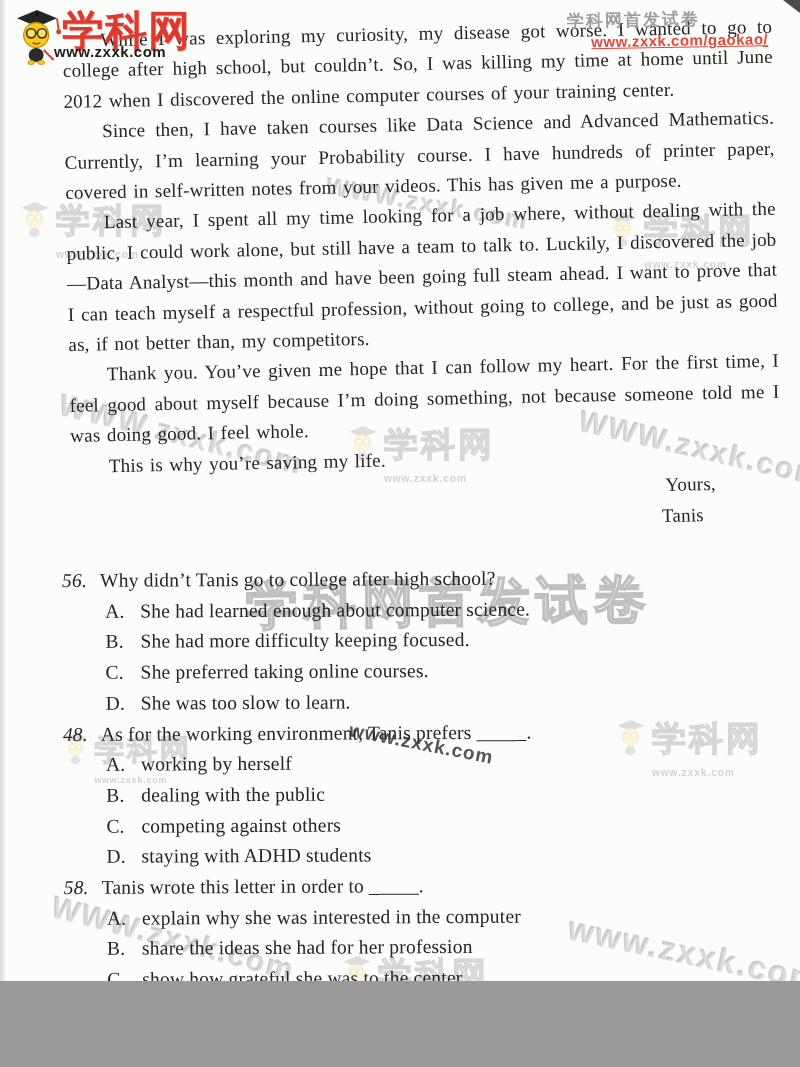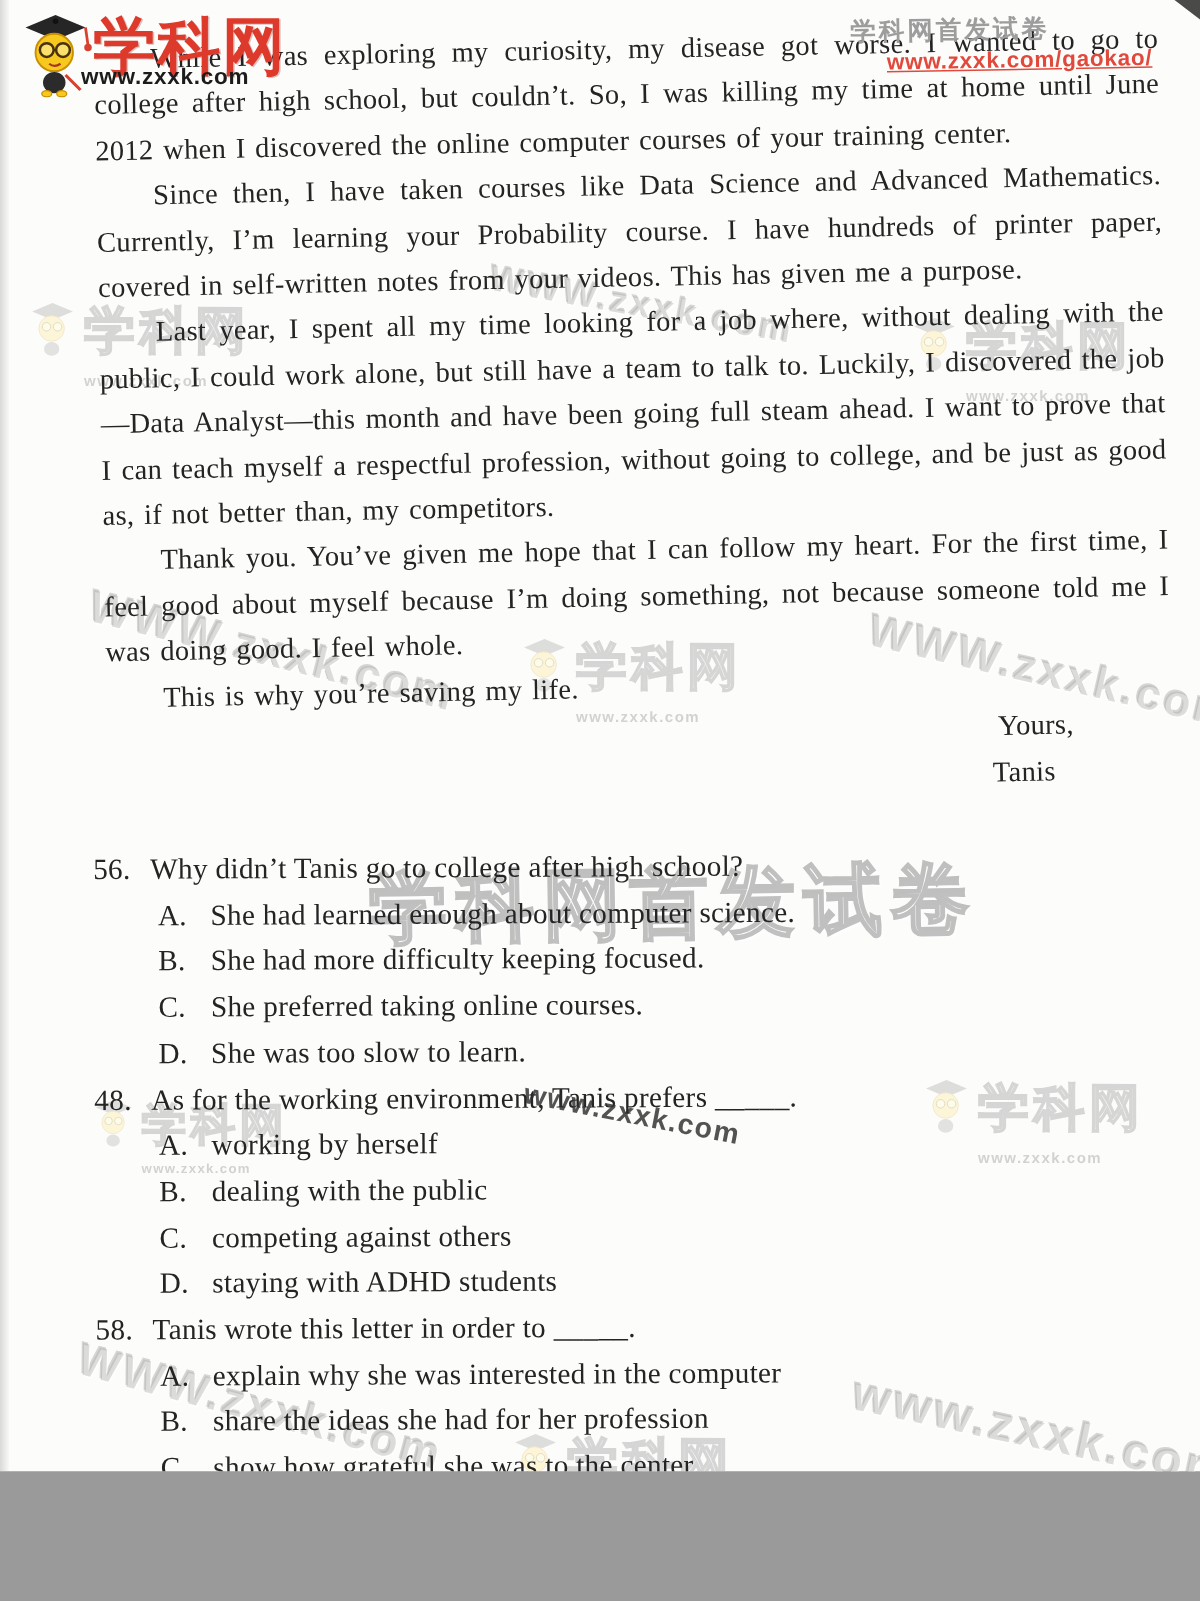--- a/index.html
+++ b/index.html
@@ -107,21 +107,21 @@
   .sig.name { margin-left:552px; }
 
   
   .questions {
     position:absolute; left:62px; right:28px; top:566px; z-index:3;
     transform:rotate(-.3deg); transform-origin:left top;
     font-size:19.5px; line-height:30.7px; color:#242424;
     letter-spacing:.2px;
   }
   .q-head { display:flex; }
-  .q-num { width:38px; flex:none; }
+  .q-num { width:38px; flex:none;font-style:italic; }
   .q-text { flex:1; }
   .opt { display:flex; padding-left:43px; }
   .opt-letter { width:35px; flex:none; }
   .opt-text { flex:1; }
 
   
   .footer {
     position:absolute; left:0; right:0; top:1032px; z-index:3;
     text-align:center; font-size:19px; color:#1d4ed8; letter-spacing:2px;
   }

